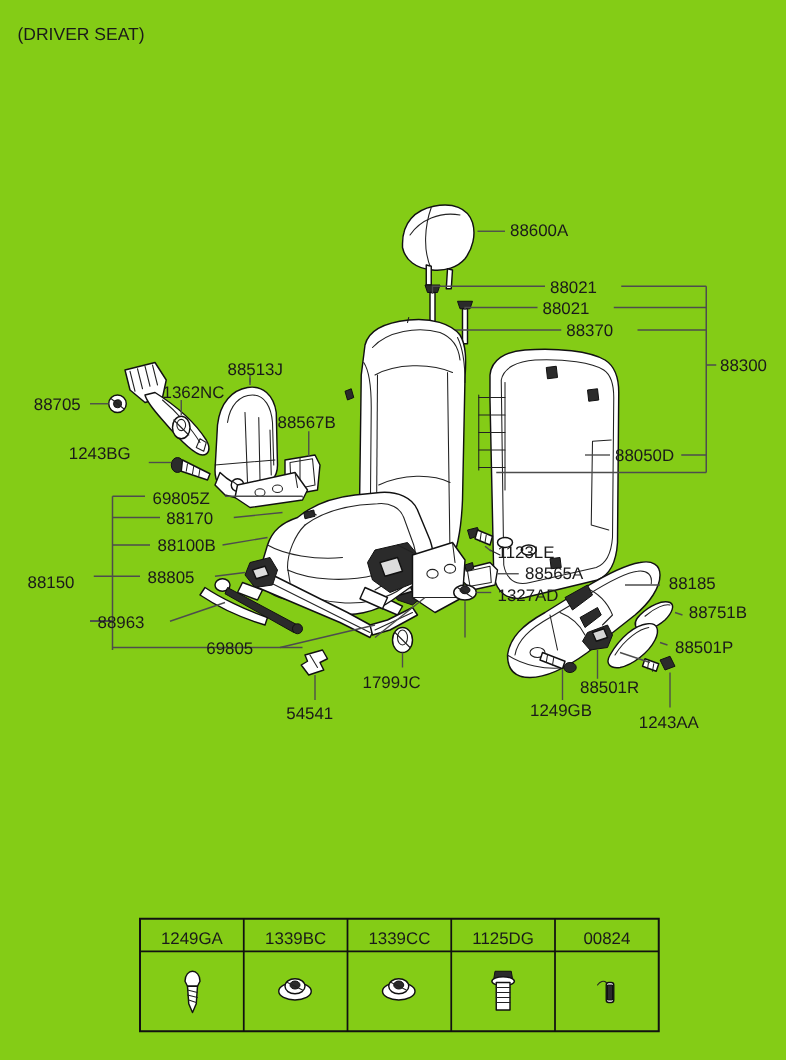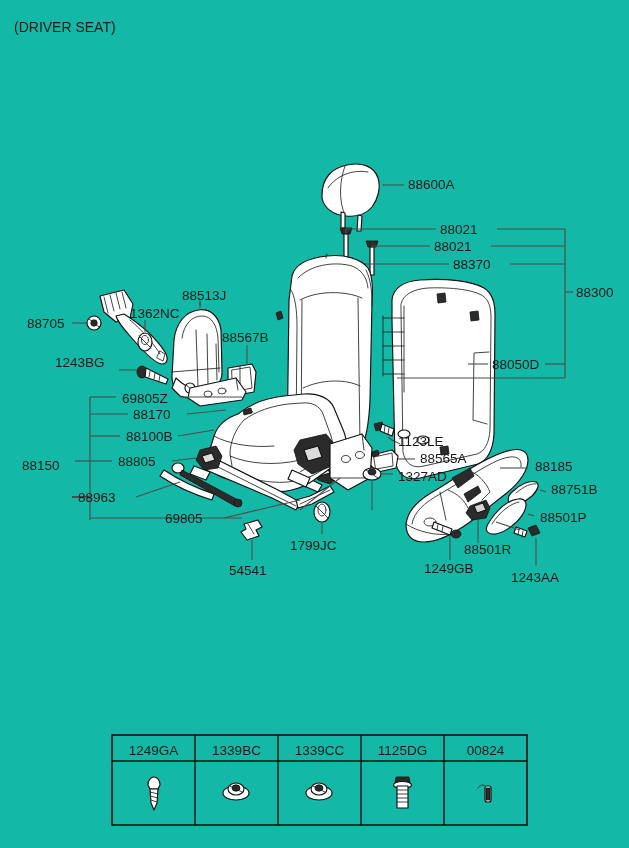--- a/index.html
+++ b/index.html
@@ -4,21 +4,21 @@
 <style>
   html, body {
     margin: 0;
     padding: 0;
     background: #ffffff;
   }
   #page {
     position: relative;
     width: 629px;
     height: 848px;
-    background: #14b8a6;
+    background: #84cc16;
     font-family: "Liberation Sans", sans-serif;
     overflow: hidden;
   }
   #diagram-svg {
     position: absolute;
     left: 0;
     top: 0;
     width: 629px;
     height: 848px;
   }

